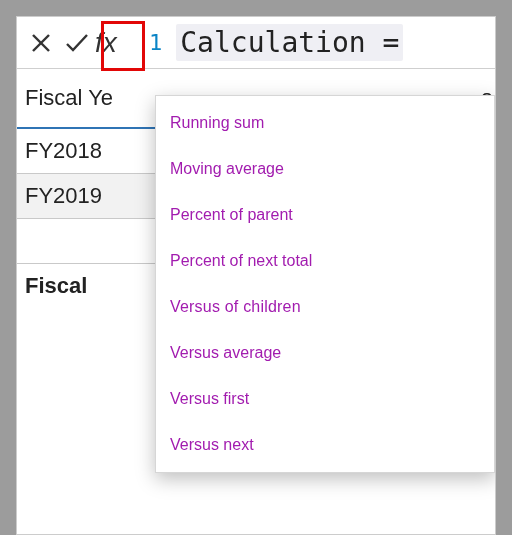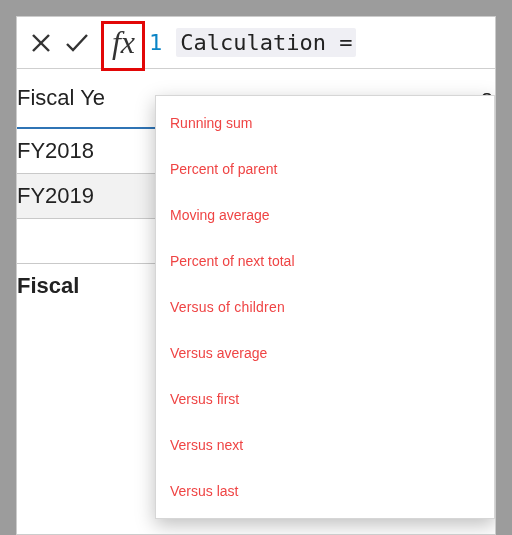--- a/index.html
+++ b/index.html
@@ -24,48 +24,48 @@
     padding-left: 6px;
     background: #fff;
   }
   .fb-btn {
     width: 36px; height: 44px;
     display: flex; align-items: center; justify-content: center;
     font-size: 24px; color: #333;
   }
   .fx-btn {
     width: 40px; height: 44px;
-    display: flex; align-items: center; justify-content: flex-end;
-    font-family: Liberation Serif, serif;
+    display: flex; align-items: center; justify-content: flex-start;
+    font-family: Liberation Sans, sans-serif;
     font-style: italic;
-    font-size: 32px; color: #333;
+    font-size: 28px; color: #333;
     position: relative;
   }
   .fx-highlight {
     position: absolute;
     border: 3px solid #e20707;
     pointer-events: none;
     z-index: 5;
   }
   .line-num {
     font-family: Consolas, monospace;
     color: #0a84c6;
     font-size: 22px;
     margin-left: 14px; margin-right: 14px;
   }
   .formula-text {
     font-family: Consolas, monospace;
-    font-size: 22px;
+    font-size: 28px;
     color: #222;
     background: #efeff4;
     padding: 2px 4px;
     border-radius: 2px;
   }
   .table-row { display: flex; align-items: center; height: 44px; border-bottom: 1px solid transparent; font-size: 22px; color: #222; }
-  .col1 { width: 138px; }
+  .col1 { width: 138px; padding-left: 8px; }
   .col2 { width: 320px; }
   .col3 { width: 22px; text-align: right; padding-right: 2px; }
   .table-header { height: 58px; font-size: 22px; color: #222; }
   .hr { height: 1px; background: #c9c9c9; margin: 0; }
   .hr-accent { height: 2px; background: #2f74b5; margin: 0; }
   .row-alt { background: #f2f2f2; }
   .row-total .col1 { font-weight: 700; }
   .row-total .col3 { font-weight: 700; }
   .dropdown {
     position: absolute;
@@ -74,21 +74,21 @@
     background: #fff;
     box-shadow: 0 6px 18px rgba(0,0,0,.25);
     border: 1px solid #d6d6d6;
     z-index: 10;
     padding: 4px 0;
   }
   .dd-item {
     height: 46px;
     display: flex; align-items: center;
     padding: 0 14px;
-    font-size: 14px; color: #ef4444;
+    font-size: 16px; color: #a21caf;
   }
   .dd-item:nth-child(5) { letter-spacing: .2px; }
   svg { display:block; }
 </style>
 </head>
 <body>
 
 <div class="stage">
   <div class="panel">
 
@@ -138,24 +138,23 @@
     </div>
     <div class="hr"></div>
     <div class="table-row row-total">
       <div class="col1">Fiscal</div>
       <div class="col2"></div>
       <div class="col3">!</div>
     </div>
 
     <div class="dropdown">
       <div class="dd-item">Running sum</div>
+      <div class="dd-item">Moving average</div>
       <div class="dd-item">Percent of parent</div>
-      <div class="dd-item">Moving average</div>
       <div class="dd-item">Percent of next total</div>
       <div class="dd-item">Versus of children</div>
       <div class="dd-item">Versus average</div>
       <div class="dd-item">Versus first</div>
       <div class="dd-item">Versus next</div>
-      <div class="dd-item">Versus last</div>
     </div>
 
   </div>
 </div>
 
 </body></html>

